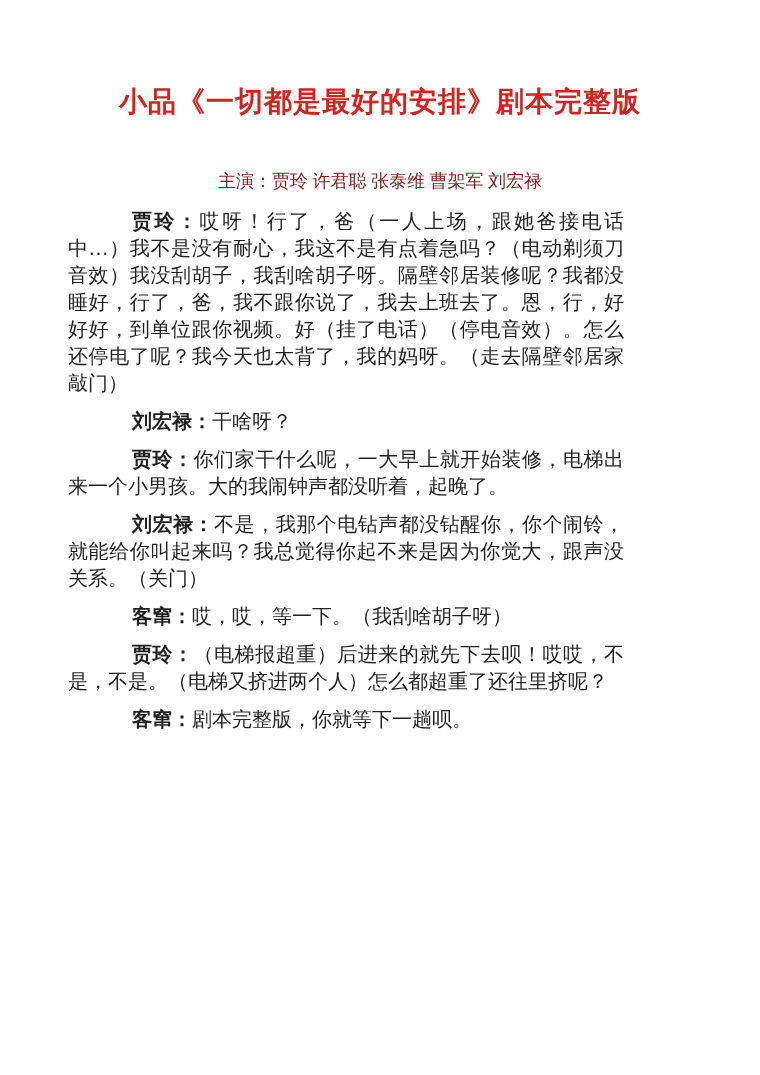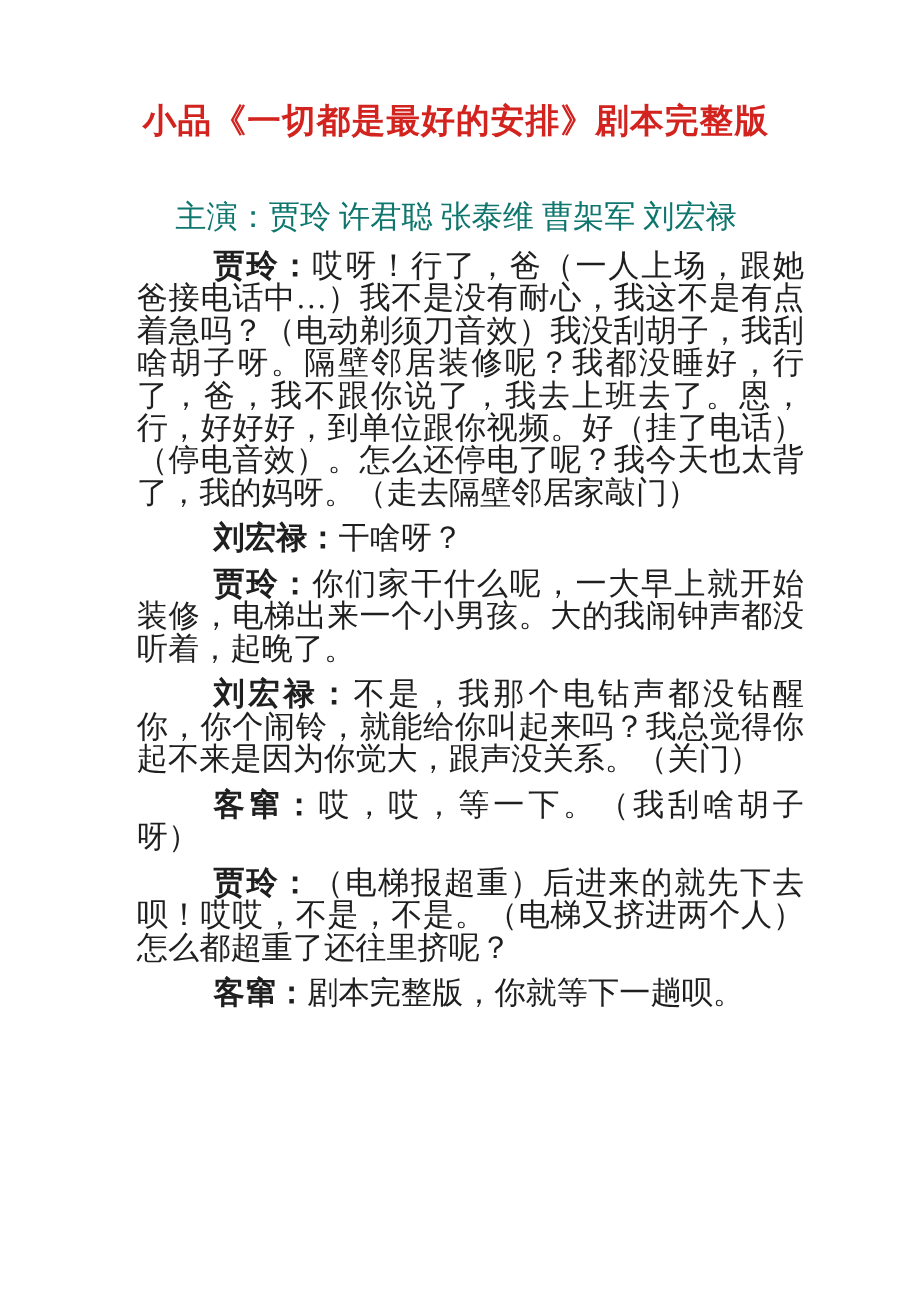--- a/index.html
+++ b/index.html
@@ -19,29 +19,29 @@
     font-size: 28px;
     line-height: 36px;
     font-weight: bold;
     color: #d2231f;
     letter-spacing: 1px;
   }
   .cast-line {
     margin: 0;
     margin-top: 46px;
     text-align: center;
-    font-size: 26px;
+    font-size: 18px;
     line-height: 30px;
-    color: #0f766e;
+    color: #7f1d1d;
   }
   .script-body {
     margin-top: 12px;
-    margin-left: 114px;
+    margin-left: 68px;
     width: 556px;
-    font-size: 26px;
+    font-size: 20px;
     line-height: 27px;
     text-align: justify;
     text-justify: inter-ideograph;
   }
   .script-body p {
     margin: 0 0 11px 0;
     text-indent: 64px;
   }
   .speaker { font-weight: bold; }
   .ribbon {

